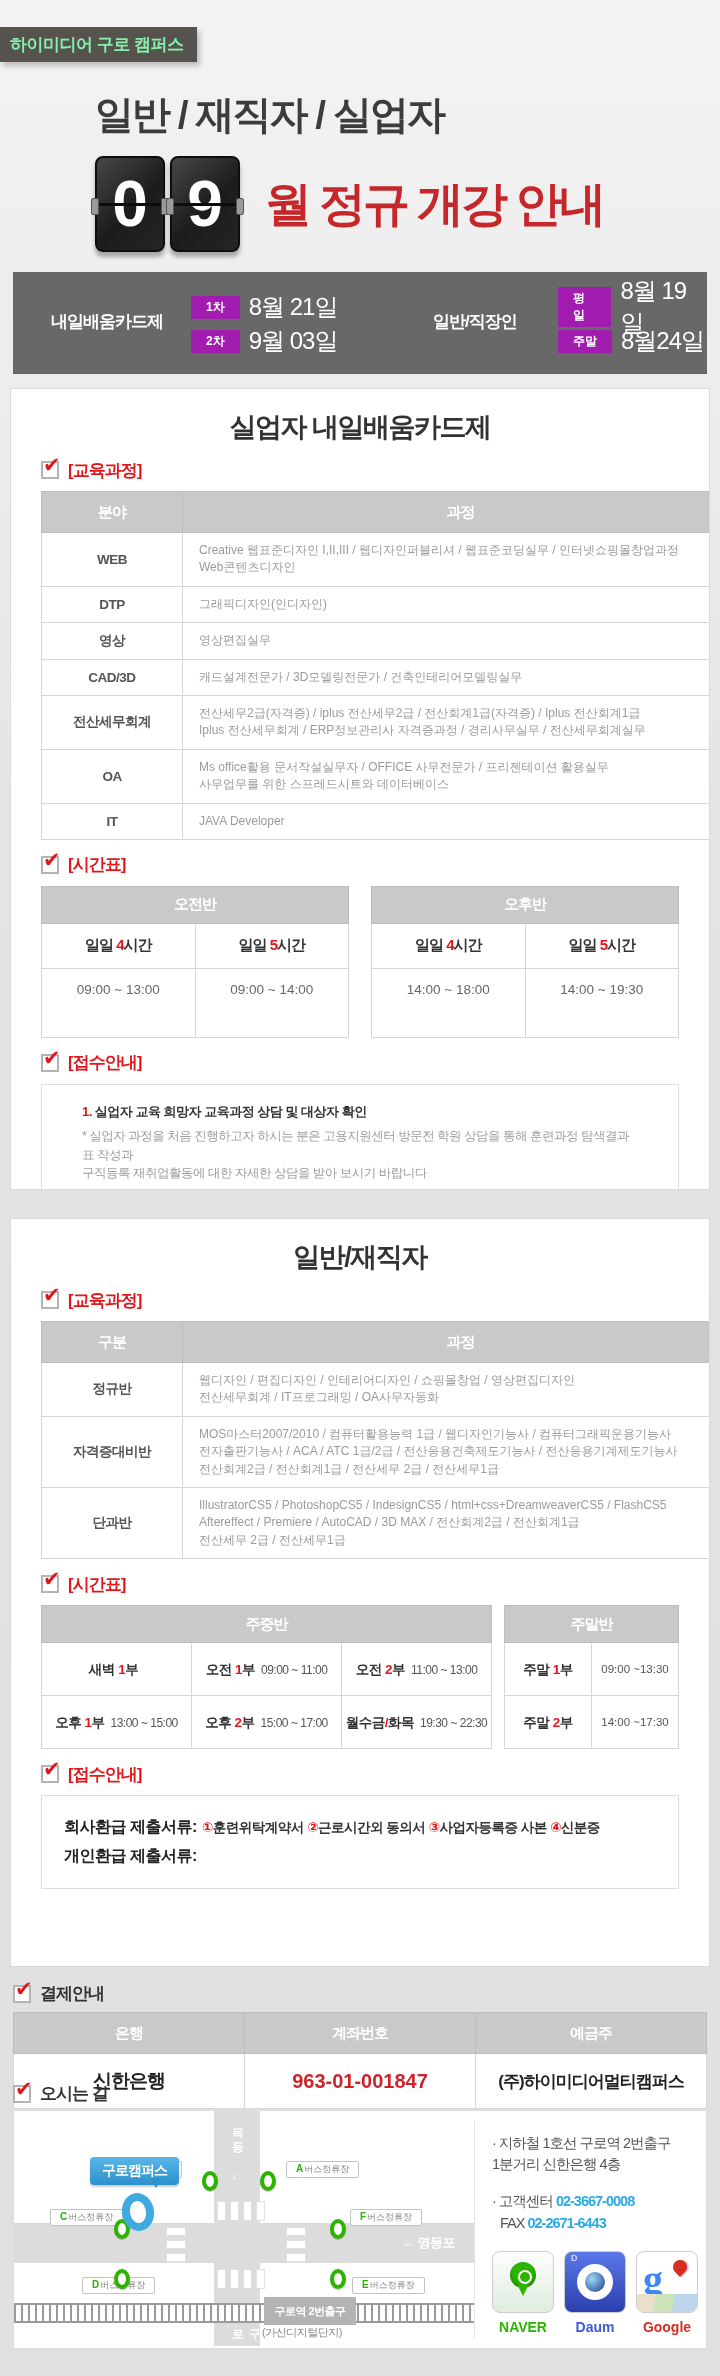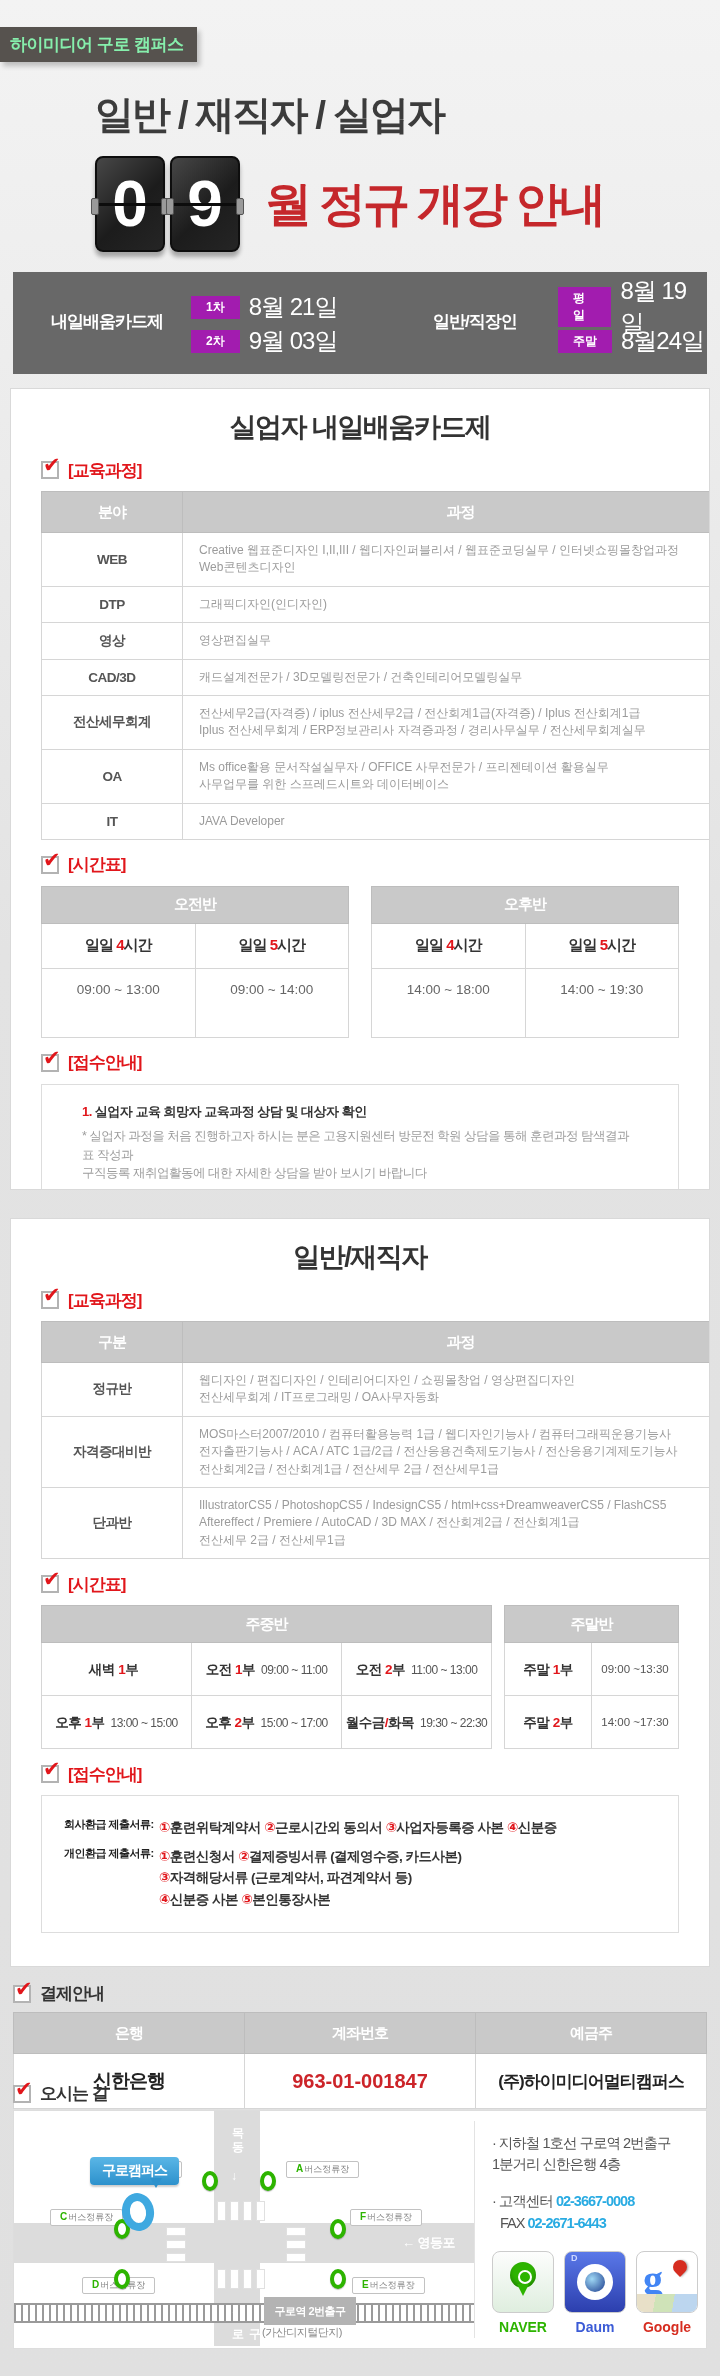--- a/index.html
+++ b/index.html
@@ -64,21 +64,21 @@
   table.ttw{border-collapse:collapse;width:464px;table-layout:fixed;}
   table.tte{border-collapse:collapse;width:180px;table-layout:fixed;}
   table.ttw th,table.tte th{background:#c9c9c9;color:#fff;font-size:15px;font-weight:bold;height:34px;border:1px solid #bdbdbd;letter-spacing:-1px;}
   table.ttw td,table.tte td{border:1px solid #d6d6d6;height:50px;text-align:center;vertical-align:middle;}
   .lb{font-size:13.5px;font-weight:bold;color:#333;letter-spacing:-0.5px;}
   .tm{font-size:12px;color:#555;margin-left:6px;letter-spacing:-0.5px;}
   table.tte td.wl{width:86px;} table.tte td.wt{font-size:11.5px;color:#555;}
   
   .docs-box{margin:4px 30px 0;border:1px solid #ddd;padding:14px 22px;}
   .docs-line{display:flex;margin:7px 0;}
-  .docs-label{font-size:11px;font-weight:bold;color:#222;white-space:nowrap;margin-right:5px;letter-spacing:-0.5px;}
+  .docs-label{font-size:16px;font-weight:bold;color:#222;white-space:nowrap;margin-right:5px;letter-spacing:-0.5px;}
   .docs-content{font-size:13.5px;font-weight:bold;color:#333;white-space:pre-line;line-height:1.6;letter-spacing:-0.5px;}
   .circ{color:#e1161b;}
   
   .pay-head{position:absolute;top:1982px;left:13px;display:flex;align-items:center;}
   table.pay{position:absolute;top:2012px;left:13px;width:694px;border-collapse:collapse;background:#fff;table-layout:fixed;}
   table.pay th{background:#c9c9c9;color:#fff;font-size:15px;font-weight:bold;height:38px;border:1px solid #bdbdbd;letter-spacing:-1px;}
   table.pay td{border:1px solid #d6d6d6;height:52px;text-align:center;font-weight:bold;}
   td.bank{font-size:19px;color:#222;letter-spacing:-1px;}
   td.account{font-size:20px;color:#cc2429;}
   td.holder{font-size:17px;color:#222;letter-spacing:-1px;}
@@ -371,23 +371,20 @@
         </span>
       <span class="sec-label">[접수안내]</span>
     </div>
     <div class="docs-box">
       <div class="docs-line">
           <span class="docs-label">회사환급 제출서류:</span>
           <span class="docs-content"><span class="circ">①</span><span>훈련위탁계약서 </span><span class="circ">②</span><span>근로시간외 동의서 </span><span class="circ">③</span><span>사업자등록증 사본 </span><span class="circ">④</span><span>신분증</span></span>
         </div>
       <div class="docs-line">
           <span class="docs-label">개인환급 제출서류:</span>
-          <span class="docs-content"><span class="circ">①</span><span>훈련신청서 </span><span class="circ">②</span><span>결제증빙서류 (결제영수증, 카드사본)
-</span><span class="circ">③</span><span>자격해당서류 (근로계약서, 파견계약서 등)
-</span><span class="circ">④</span><span>신분증 사본 </span><span class="circ">⑤</span><span>본인통장사본</span></span>
         </div>
 
     </div>
   </div>
 
   <div class="pay-head">
     <span class="chk">
         <i>✔</i>
       </span>
     <span class="sec-label dark">결제안내</span>

